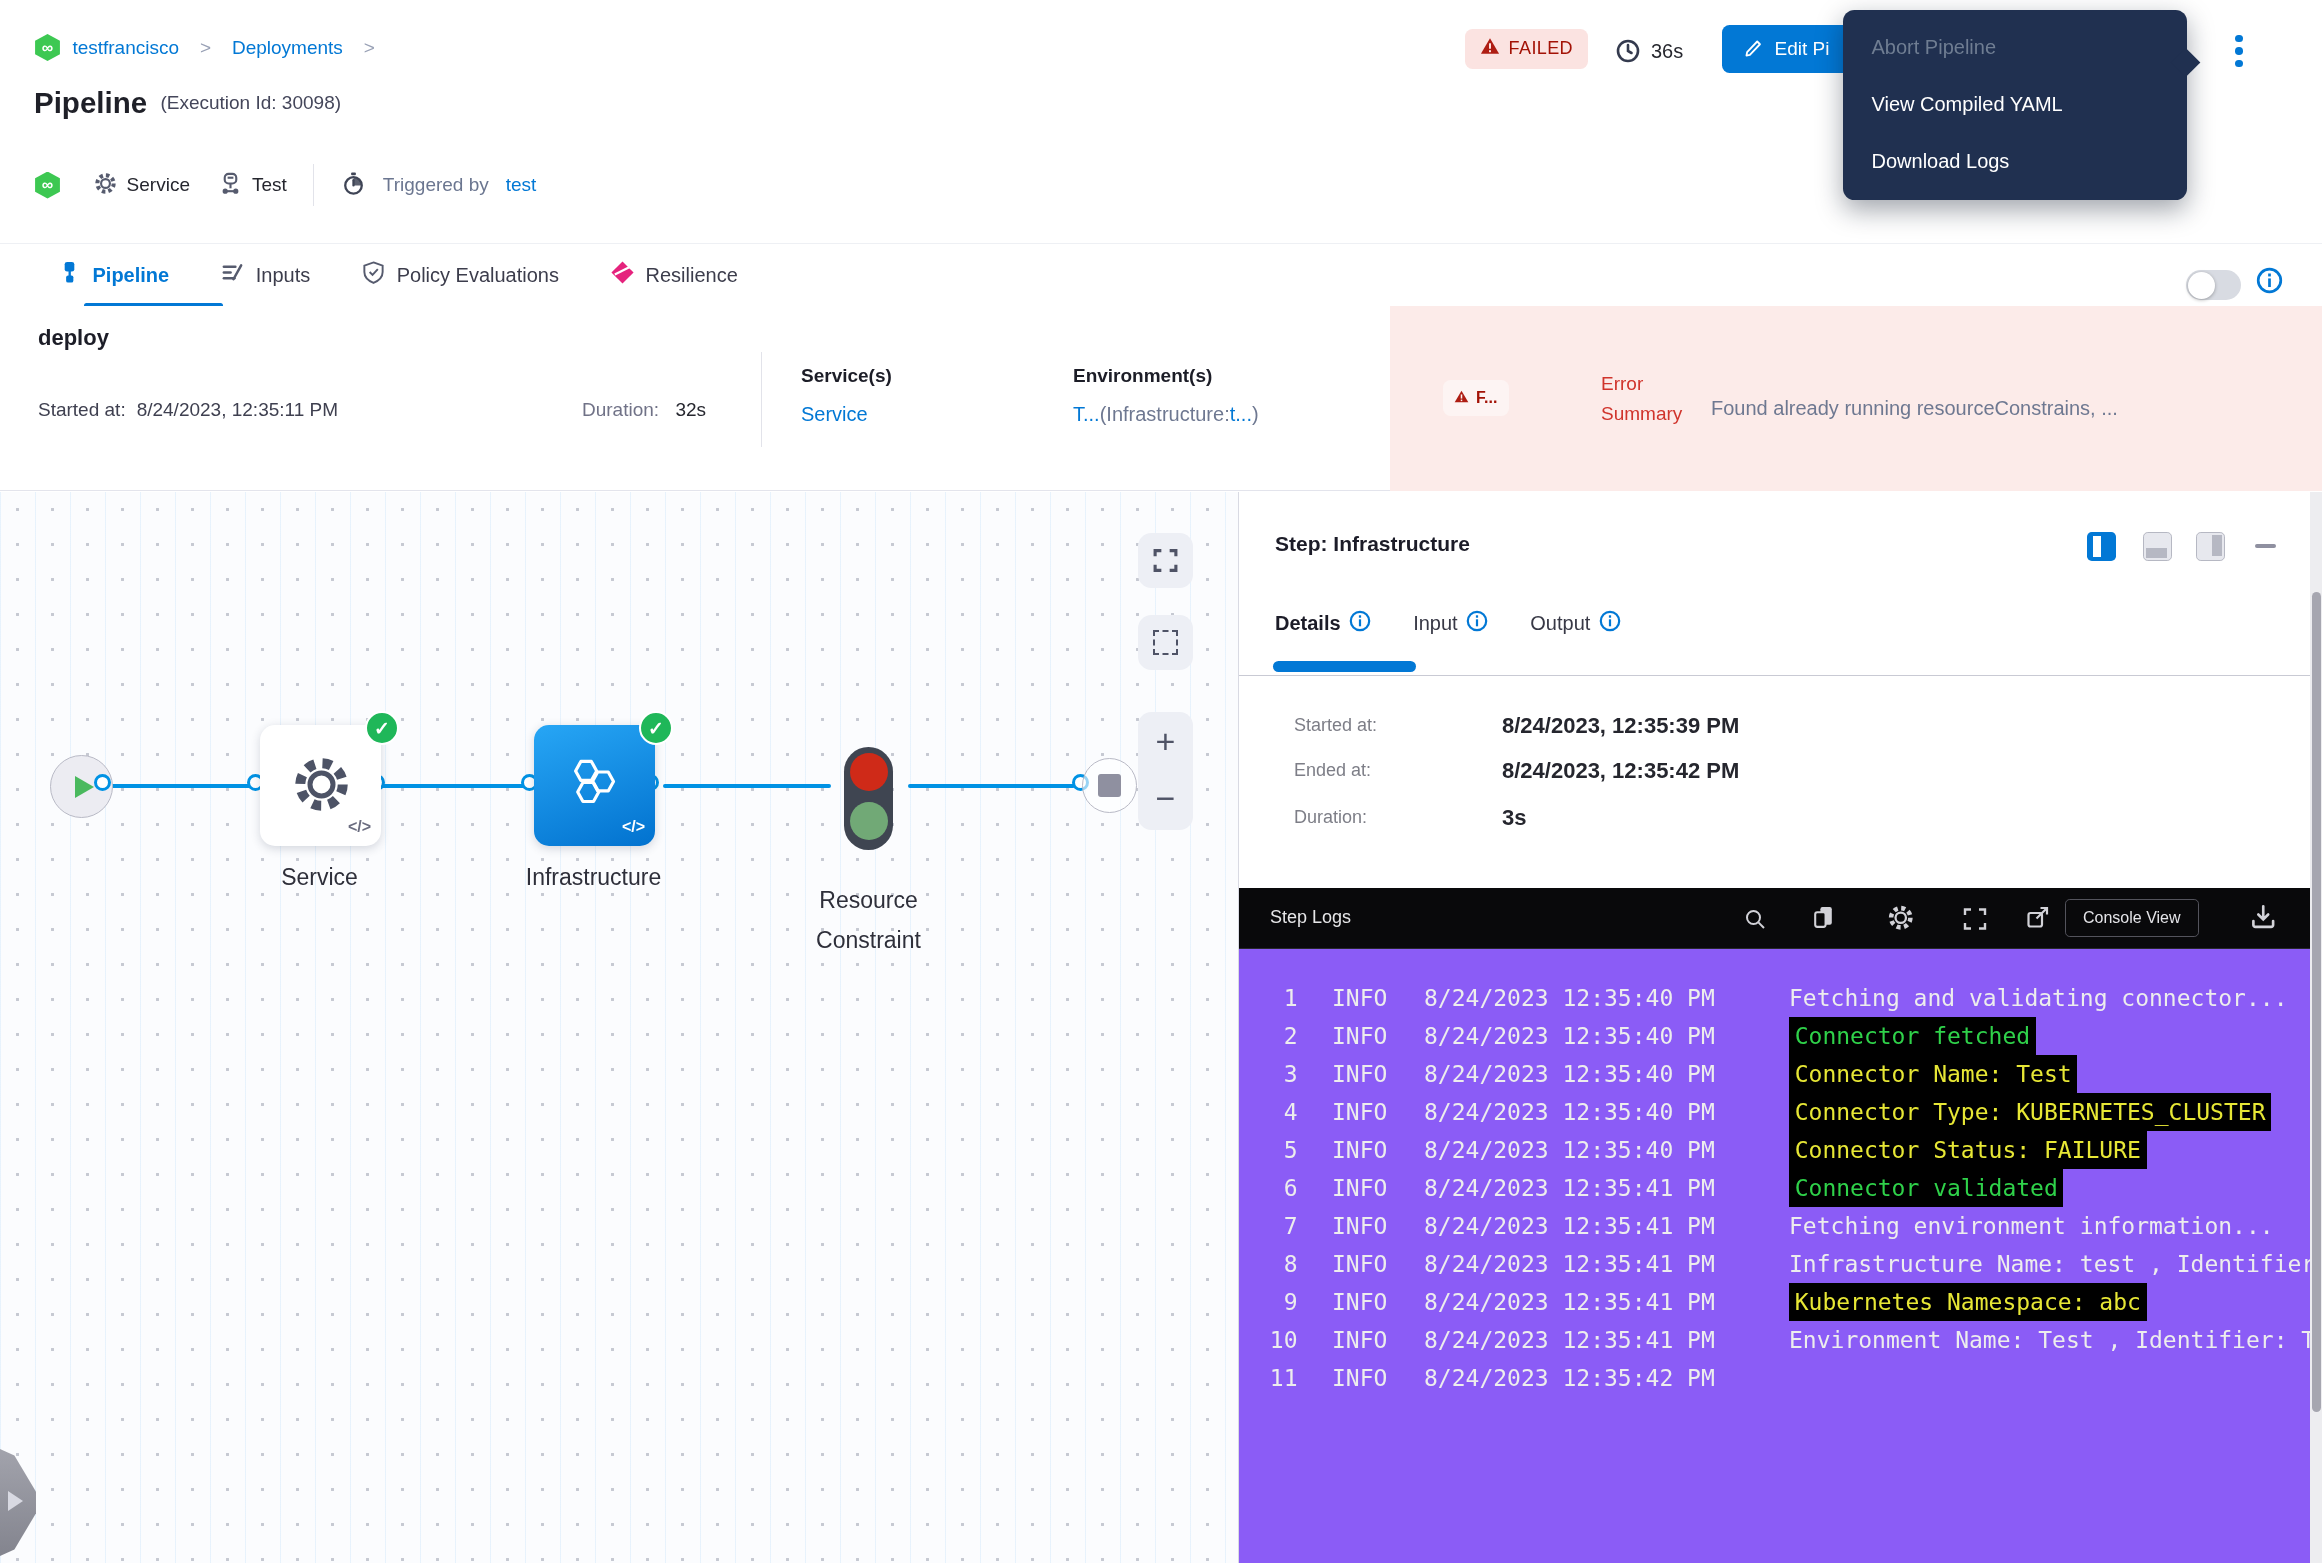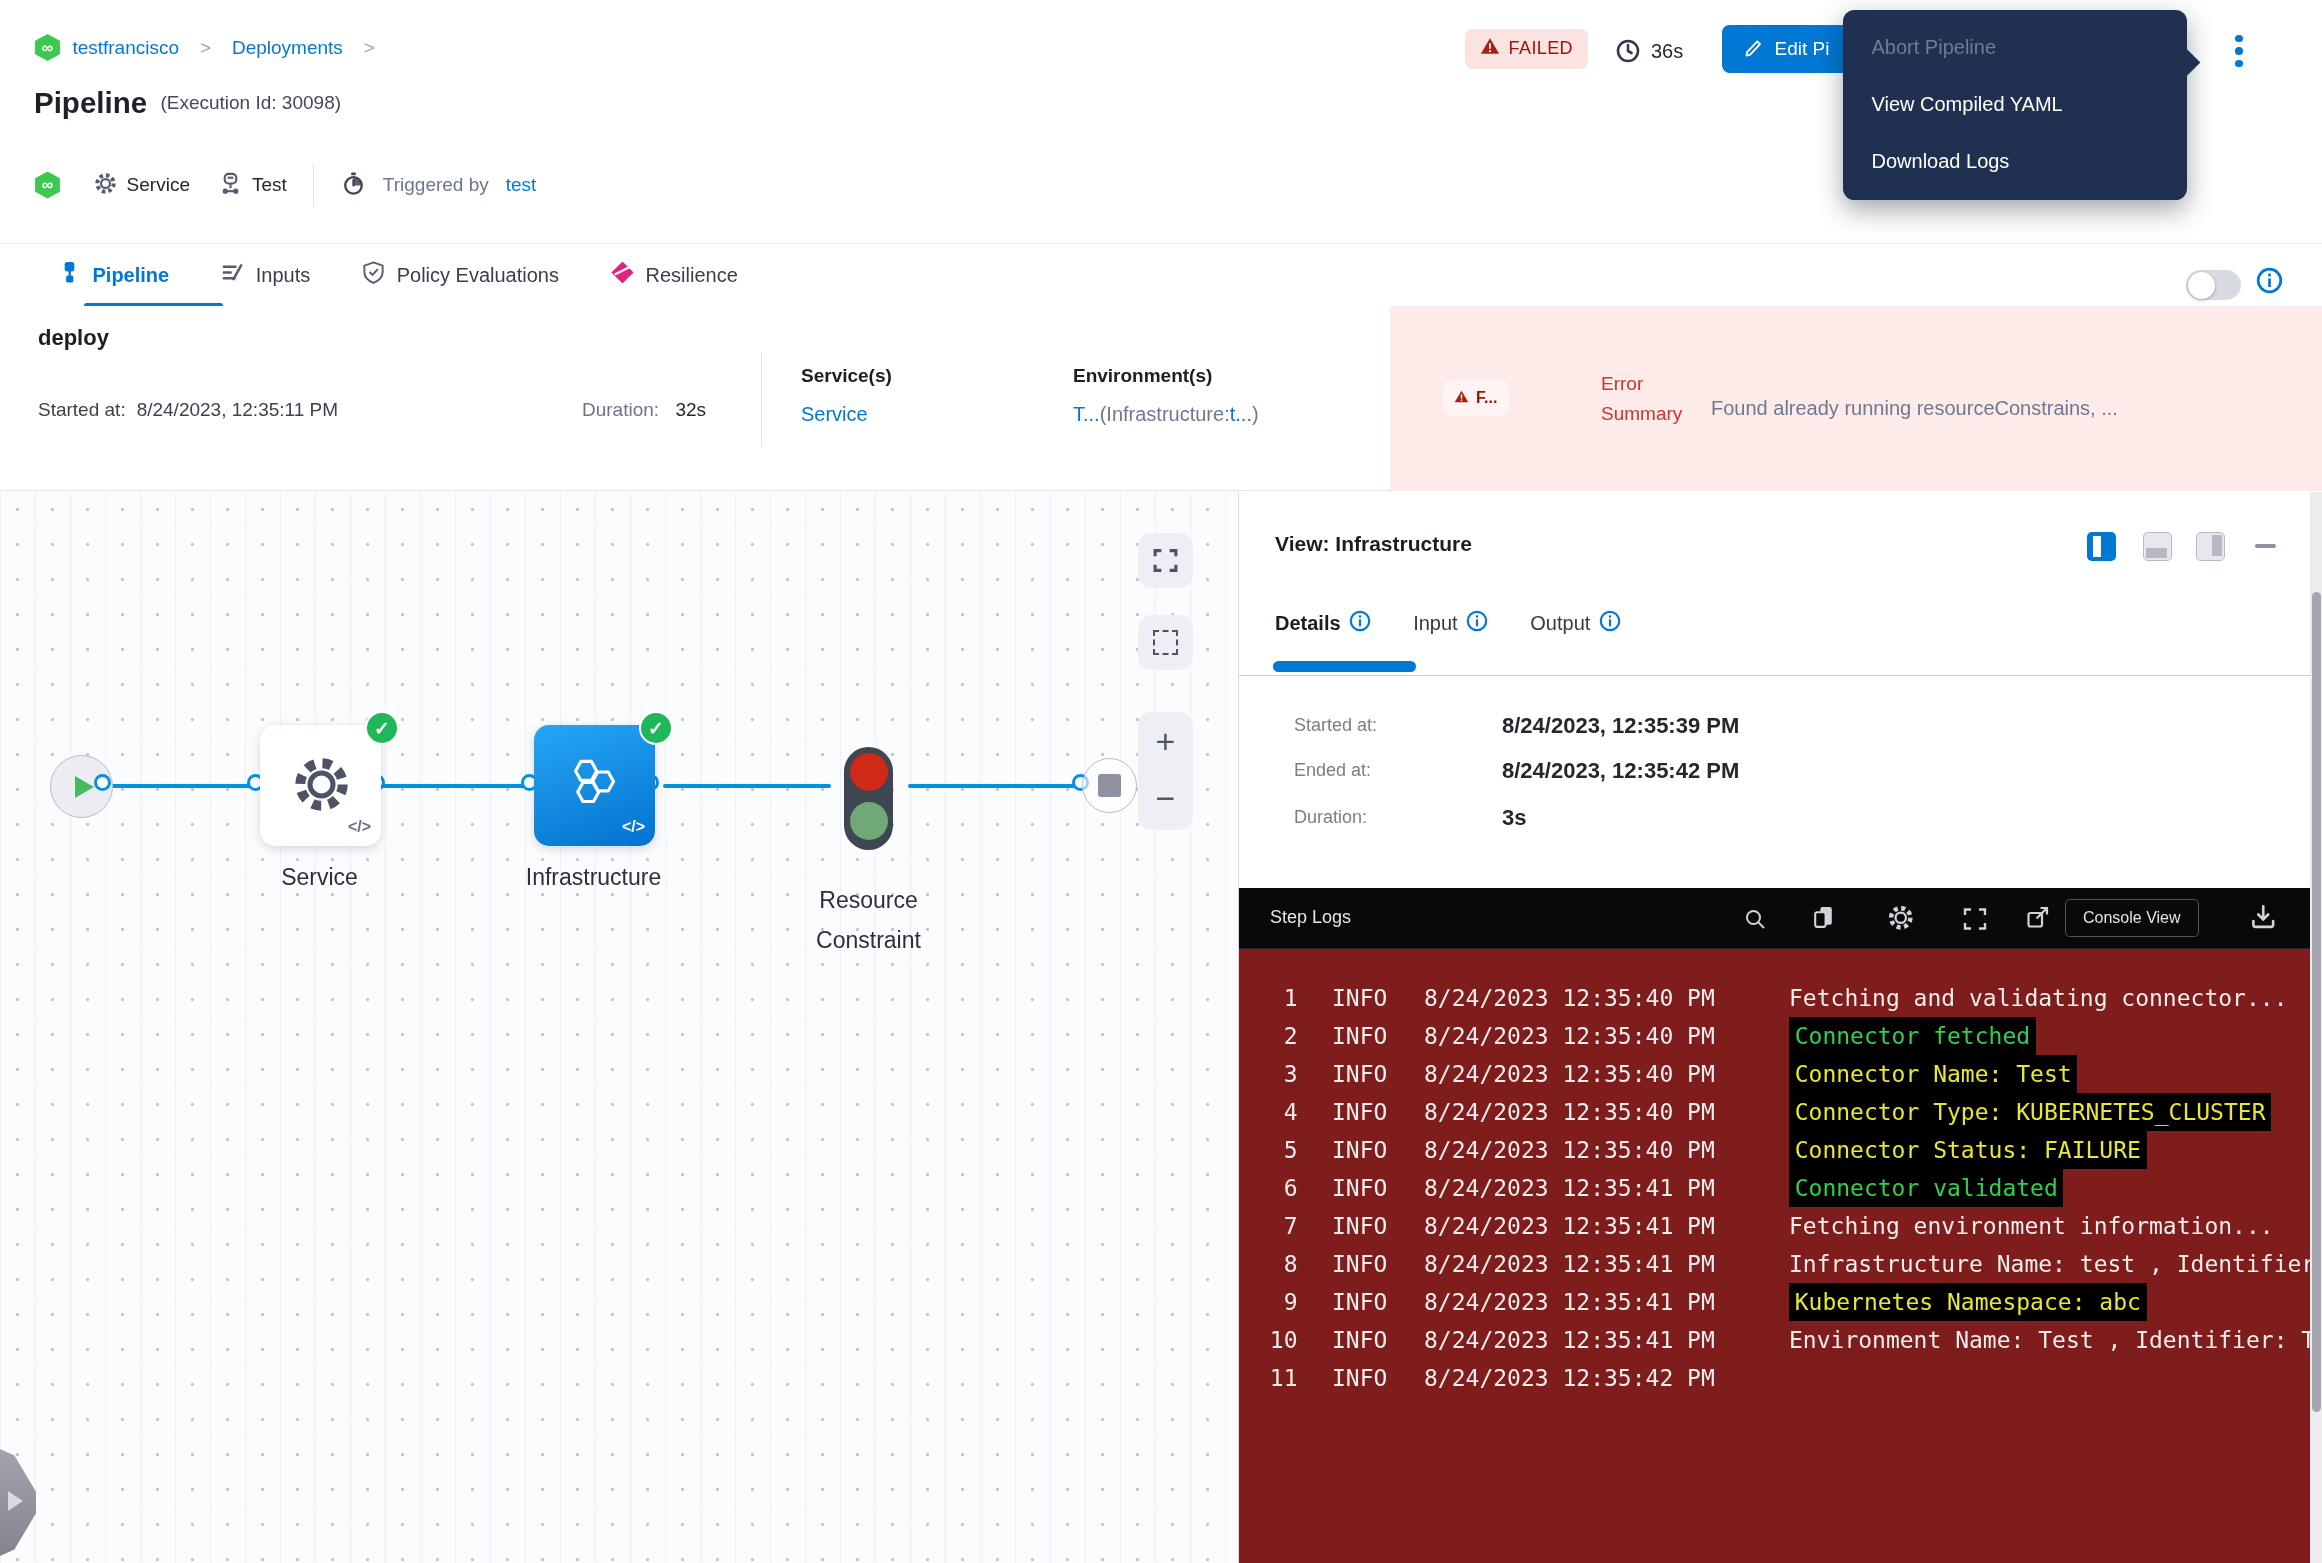--- a/index.html
+++ b/index.html
@@ -86,21 +86,21 @@
   
   .panel{background:#fff;border-left:1px solid #d9dae3}
   .panel-title{font-size:21px;font-weight:bold;color:#1c1c28}
   .laybtn{position:absolute;width:28.5px;height:28.5px;border-radius:4.8px;cursor:pointer}
   .ptab{display:flex;align-items:center;gap:8.6px;font-size:20px;color:#383946;cursor:pointer}
   .ptab.active{font-weight:bold;color:#1c1c28}
   .dlabel{font-size:18px;color:#7d7e87}
   .dvalue{font-size:22px;font-weight:bold;color:#25262e}
 
   
-  .console{background:#7f1d1d}
+  .console{background:#8b5cf6}
   .console-bar{height:61px;background:#09090b;border-bottom:1px solid #27272c;position:relative}
   .console-title{font-size:18px;color:#e6e6e8}
   .cicon{position:absolute;color:#d2d2d8;cursor:pointer}
   .console-btn{position:absolute;height:38px;border:1.4px solid #53535c;border-radius:4.8px;color:#e4e4e8;
     font-size:16px;display:flex;align-items:center;justify-content:center;padding:0 17px;cursor:pointer}
   .logrows{position:absolute;left:0;top:91px;right:13.3px;font-family:"DejaVu Sans Mono",monospace;font-size:23px}
   .logrow{position:relative;height:38px;line-height:38px;white-space:nowrap}
   .ln{position:absolute;left:9.5px;width:49px;text-align:right;color:#ededed}
   .lv{position:absolute;left:93px;color:#ededed}
   .lt{position:absolute;left:185px;color:#ededed}
@@ -381,21 +381,21 @@
       <div class="zoombtn" style="height:55px">−</div>
     </div>
 
     <div class="handle" style="left:0;top:957px">
       <span style="position:absolute;left:7.6px;top:42px;width:0;height:0;border-left:15px solid #d8d9e2;border-top:10.5px solid rgba(0,0,0,0);border-bottom:10.5px solid rgba(0,0,0,0)"></span>
     </div>
   </div>
 
   <div class="abs panel" style="left:1238px;top:492px;width:1084px;height:1072px">
 
-    <div class="abs panel-title" style="left:36px;top:40px">View: Infrastructure</div>
+    <div class="abs panel-title" style="left:36px;top:40px">Step: Infrastructure</div>
 
     <div class="laybtn" style="left:848px;top:40px;background:#0278d5">
       <span style="position:absolute;left:5.7px;top:3.8px;width:8.6px;height:21px;background:#fff"></span>
     </div>
     <div class="laybtn" style="left:904px;top:40px;background:#e7e8ee;border:1.9px solid #b6b8c3">
       <span style="position:absolute;left:1.9px;bottom:1.9px;width:21px;height:9.5px;background:#b6b8c3"></span>
     </div>
     <div class="laybtn" style="left:957px;top:40px;background:#e7e8ee;border:1.9px solid #b6b8c3">
       <span style="position:absolute;right:1.9px;top:1.9px;width:9.5px;height:21px;background:#b6b8c3"></span>
     </div>

